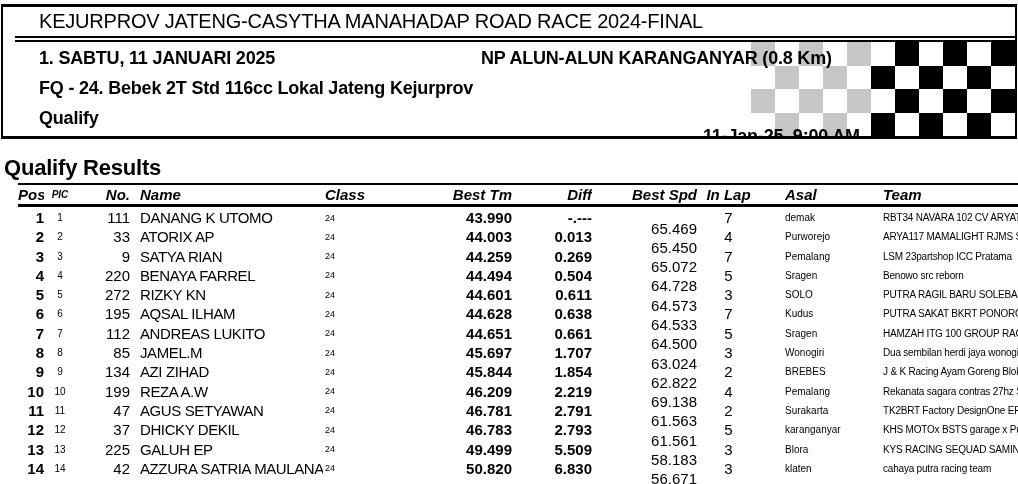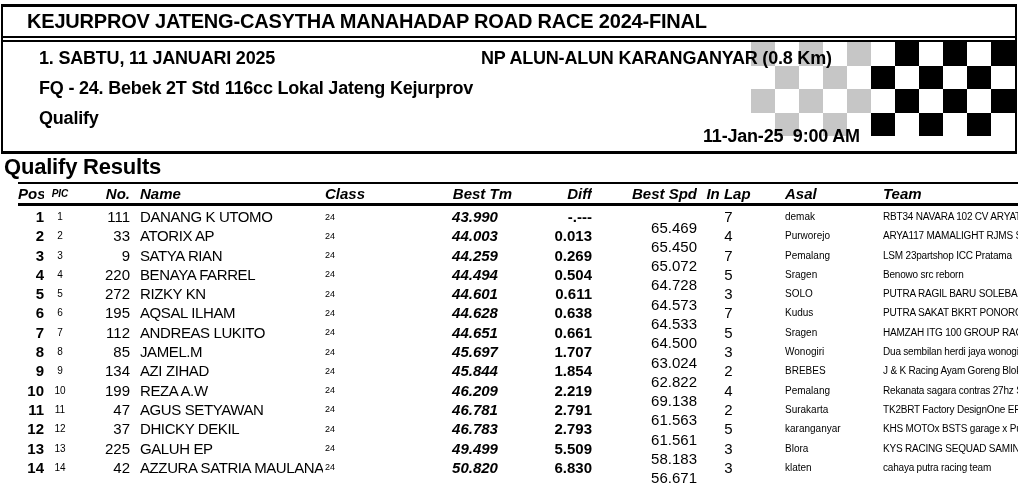--- a/index.html
+++ b/index.html
@@ -2,47 +2,47 @@
 <html><head>
 <meta charset="utf-8">
 <style>
   * { margin:0; padding:0; box-sizing:border-box; }
   html,body { background:#fff; }
   body { width:1018px; height:484px; font-family:"Liberation Sans", sans-serif; color:#000; }
   .page { position:relative; width:1018px; height:484px; background:#fff; overflow:hidden; }
 
   
   .doc-top { margin:4px 1px 0 1px; border:2px solid #000; border-top:3px solid #000; border-bottom:3px solid #000; }
-  .title-row { border-bottom:6px double #000; padding:3px 6px 3px 24px; font-size:20px; font-weight:bold; letter-spacing:-0.2px; white-space:nowrap; }
-  .info-box { position:relative; height:109px; overflow:hidden; }
+  .title-row { border-bottom:6px double #000; padding:3px 6px 3px 24px; font-size:20px; font-weight:normal; letter-spacing:-0.2px; white-space:nowrap;margin-left:12px; }
+  .info-box { position:relative; height:94px; overflow:hidden; }
   .flag { position:absolute; top:0; right:0; display:grid; grid-template-rows:repeat(4,23.5px); grid-template-columns:repeat(11,24px); z-index:0; }
   .info-line { position:absolute; z-index:1; font-weight:bold; font-size:18px; white-space:pre; letter-spacing:-0.2px; }
   .l-date   { left:36px;  top:6px; }
   .l-venue  { left:478px; top:6px; }
   .l-class  { left:36px;  top:36px; }
   .l-sess   { left:36px;  top:66px; }
   .l-dt     { left:700px; top:84px; }
 
   
-  .section-title { margin:0 0 2px 4px; font-size:22px; font-weight:bold; letter-spacing:-0.2px; }
+  .section-title { margin:16px 0 2px 4px; font-size:22px; font-weight:bold; letter-spacing:-0.2px; }
   .table { margin-left:18px; width:1000px; }
   .tr, .thead { display:grid; grid-template-columns:26px 32px 54px 193px 115px 74px 80px 105px 63px 123px 135px; align-items:center; }
   .thead { border-top:2px solid #000; border-bottom:3px solid #000; height:24px; font-style:italic; font-weight:bold; font-size:15px; }
   .thead .h-pic { font-size:10px; }
   .tr { height:19.3px; font-size:15px; }
   .td, .th { white-space:nowrap; overflow:hidden; }
   .a-r { text-align:right;font-style:italic; }
   .a-c { text-align:center; }
   .a-l { text-align:left; }
   .c-pos  { text-align:right; font-weight:bold; }
   .c-pic  { text-align:center; font-size:10px; }
   .c-no   { text-align:right; }
   .c-name { padding-left:10px; letter-spacing:-0.4px; }
   .c-class{ padding-left:2px; font-size:9px; }
-  .c-tm   { text-align:center; font-weight:bold;font-style:italic; }
+  .c-tm   { text-align:right; font-weight:bold; }
   .c-diff { text-align:right; font-weight:bold; }
   .c-spd  { text-align:right;margin-top:21px; }
   .c-lap  { text-align:center; }
   .c-asal { padding-left:25px; font-size:10px; }
   .c-team { font-size:10px; letter-spacing:-0.2px; }
   .h-name { padding-left:10px; }
   .h-class{ padding-left:2px; }
   .h-asal { padding-left:25px; }
 </style>
 </head>

